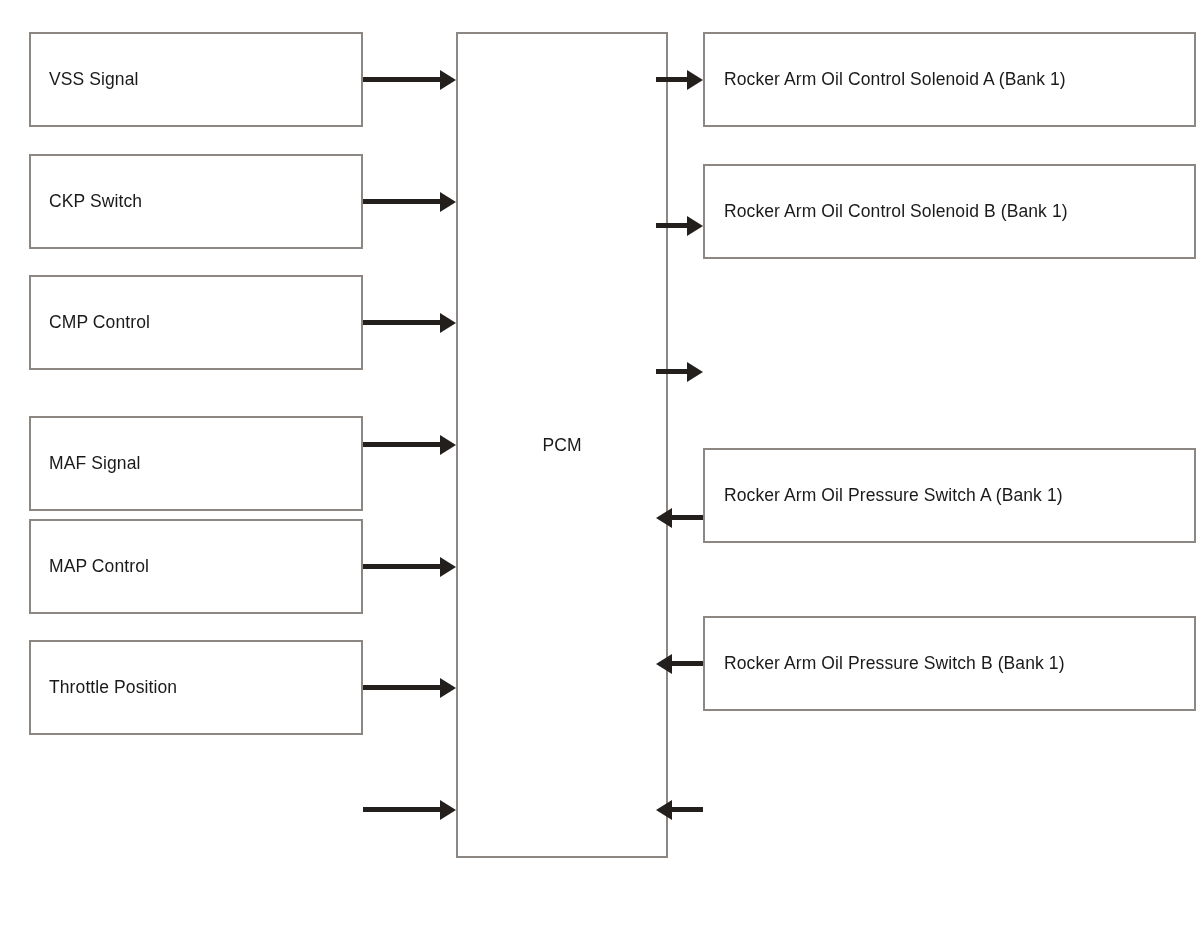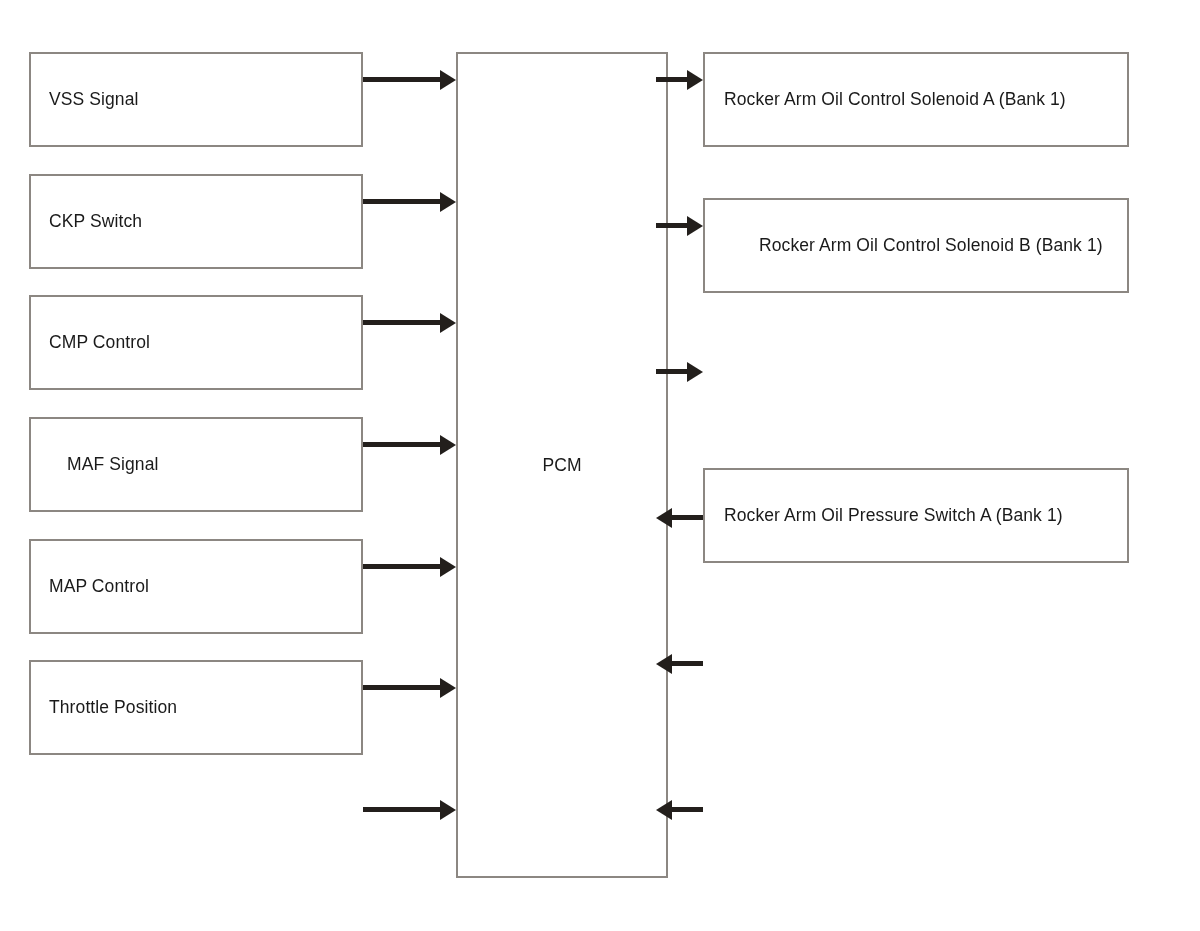--- a/index.html
+++ b/index.html
@@ -20,21 +20,20 @@
   }
 
   
   .node {
     position: absolute;
     box-sizing: border-box;
     background: #ffffff;
     border: 2px solid #8c8782;
     display: flex;
     align-items: center;
-    margin-top: 20px;
   }
   .node .node-label {
     font-size: 17.5px;
     line-height: 1.2;
     color: #1a1a1a;
     white-space: nowrap;
     letter-spacing: 0.1px;
   }
 
   
@@ -43,21 +42,21 @@
     width: 334px;
     height: 95px;
   }
   .node.input .node-label {
     padding-left: 18px;
   }
 
   
   .node.output {
     left: 703px;
-    width: 426px;
+    width: 493px;
     height: 95px;
   }
   .node.output .node-label {
     padding-left: 19px;
   }
 
   
   .node.pcm {
     left: 456px;
     top: 32px;
@@ -121,21 +120,21 @@
 
   <div class="node input" style="top:32px;">
     <span class="node-label">VSS Signal</span>
   </div>
   <div class="node input" style="top:154px;">
     <span class="node-label">CKP Switch</span>
   </div>
   <div class="node input" style="top:275px;">
     <span class="node-label">CMP Control</span>
   </div>
-  <div class="node input" style="top:397px;padding-left:18px;">
+  <div class="node input" style="top:416px;">
     <span class="node-label">MAF Signal</span>
   </div>
   <div class="node input" style="top:519px;">
     <span class="node-label">MAP Control</span>
   </div>
   <div class="node input" style="top:640px;">
     <span class="node-label">Throttle Position</span>
   </div>
 
   <div class="arrow right in-arrow" style="top:77px;"></div>
@@ -153,20 +152,23 @@
   <div class="arrow right out-arrow-r" style="top:77px;"></div>
   <div class="arrow right out-arrow-r" style="top:223px;"></div>
   <div class="arrow right out-arrow-r" style="top:369px;"></div>
   <div class="arrow left out-arrow-l" style="top:515px;"></div>
   <div class="arrow left out-arrow-l" style="top:661px;"></div>
   <div class="arrow left out-arrow-l" style="top:807px;"></div>
 
   <div class="node output" style="top:32px;">
     <span class="node-label">Rocker Arm Oil Control Solenoid A (Bank 1)</span>
   </div>
-  <div class="node output" style="top:178px;padding-left:35px;">
+  <div class="node output" style="top:164px;">
     <span class="node-label">Rocker Arm Oil Control Solenoid B (Bank 1)</span>
   </div>
   <div class="node output" style="top:448px;">
     <span class="node-label">Rocker Arm Oil Pressure Switch A (Bank 1)</span>
   </div>
+  <div class="node output" style="top:616px;">
+    <span class="node-label">Rocker Arm Oil Pressure Switch B (Bank 1)</span>
+  </div>
 
 </div>
 
 </body></html>

